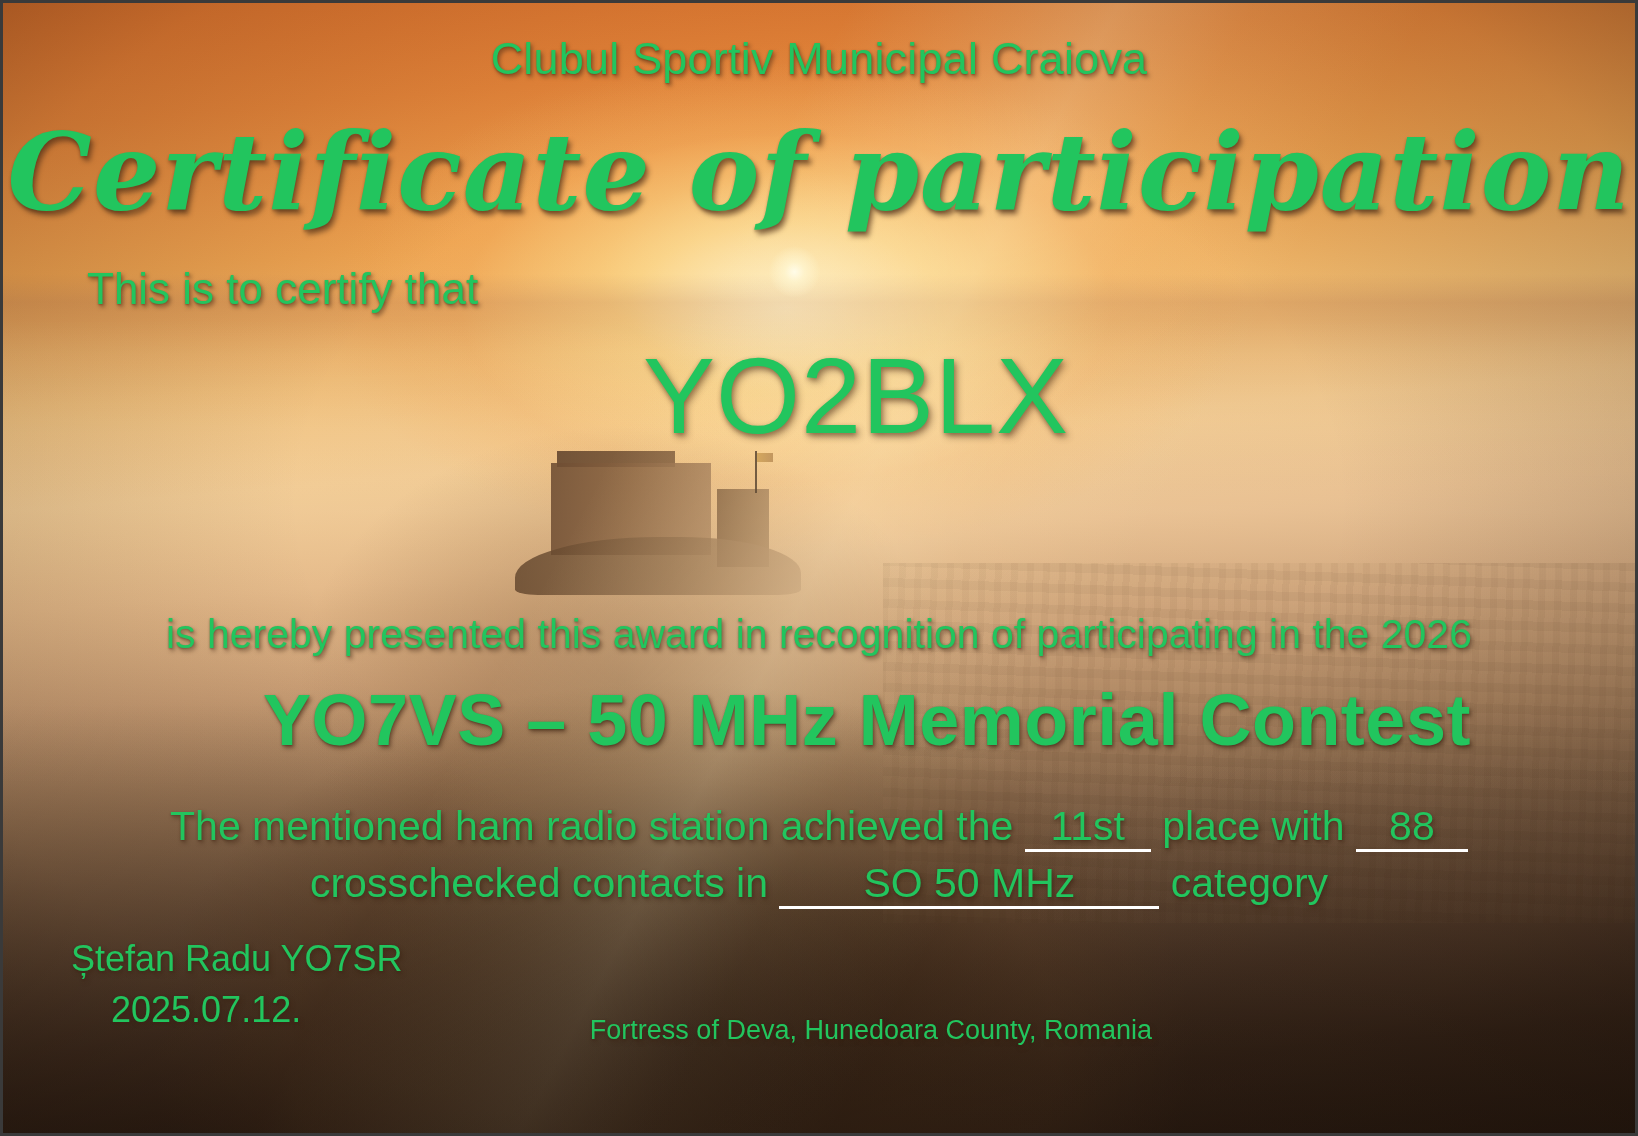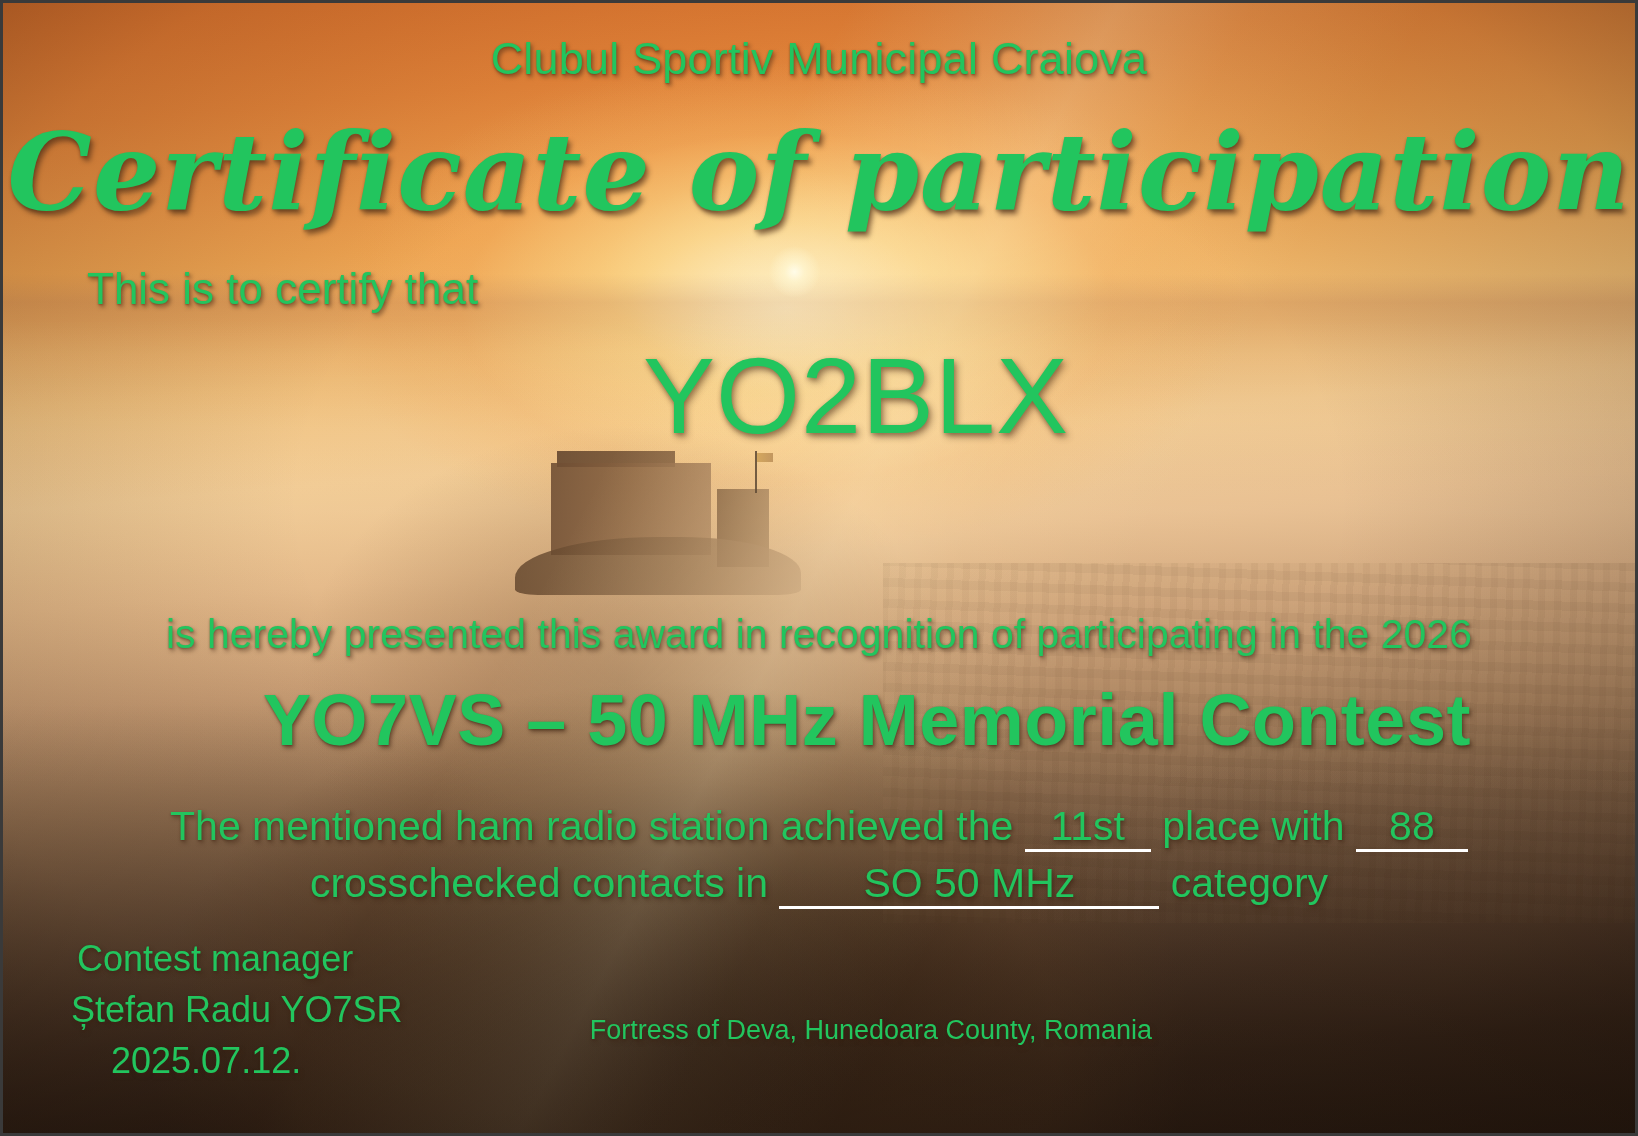--- a/index.html
+++ b/index.html
@@ -401,21 +401,20 @@
       <div class="detail-line shadowed">
         <span>crosschecked contacts in</span>
         <span class="fill fill-category">SO 50 MHz</span>
         <span>category</span>
       </div>
 
 
     </div>
 
     <div class="manager-block">
-      <div class="manager-role shadowed">Contest manager</div>
       <div class="manager-name shadowed">Ștefan Radu YO7SR</div>
       <div class="manager-date shadowed">2025.07.12.</div>
     </div>
 
     <div class="location-caption shadowed">Fortress of Deva, Hunedoara County, Romania</div>
 
   </div>
 </div>
 
 </body></html>

